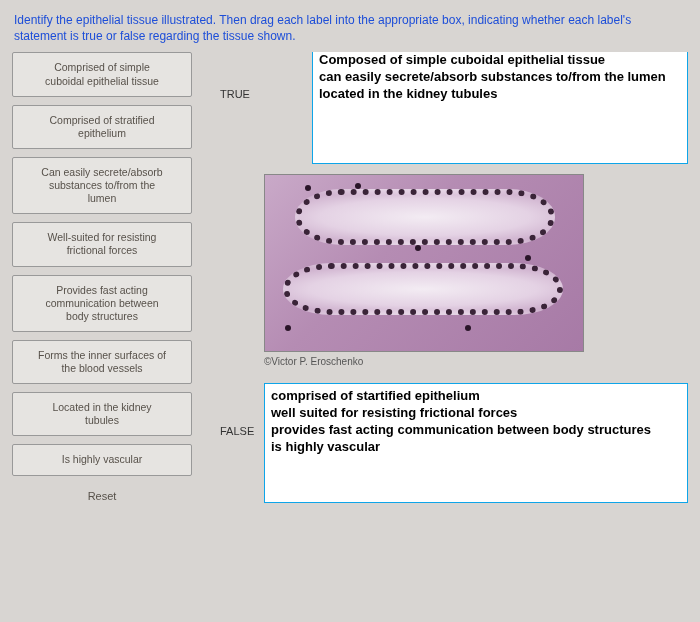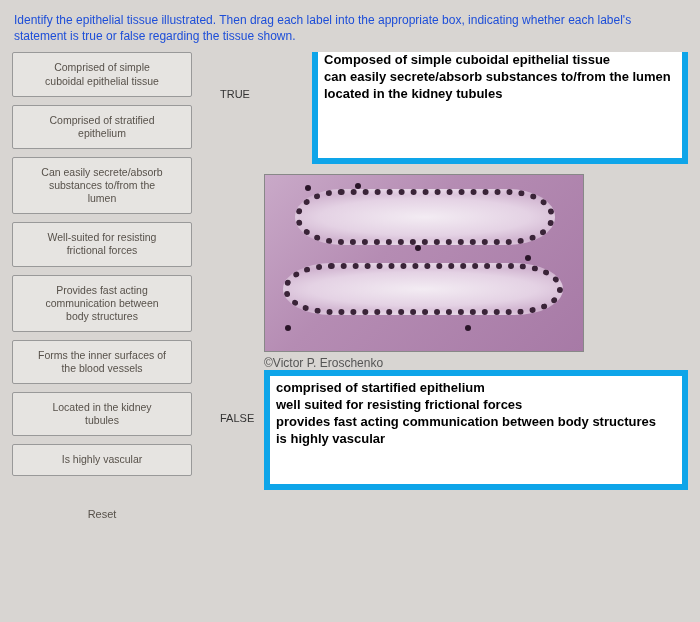--- a/index.html
+++ b/index.html
@@ -38,42 +38,42 @@
     border-radius: 2px;
     cursor: grab;
   }
   .reset-btn {
     border: none;
     background: none;
     text-align: center;
     width: 100%;
     color: #57514a;
     font-size: 11px;
-    margin-top: 24px;
+    margin-top: 6px;
   }
   .right-col {
     flex: 1;
     padding-left: 28px;
     position: relative;
   }
   .drop-row {
     display: flex;
     align-items: flex-start;
     margin-bottom: 10px;
   }
   .drop-label {
     width: 44px;
     flex-shrink: 0;
     font-size: 11px;
     color: #333;
     padding-top: 36px;
   }
   .drop-box {
     flex: 1;
-    border: 6px solid #0ea5e9;
+    border: 1px solid #0ea5e9;
     background: #fff;
     min-height: 90px;
     padding: 4px 6px;
     font-family: Arial, Helvetica, sans-serif;
     font-weight: bold;
     font-size: 13px;
     line-height: 1.3;
     color: #000;
   }
   .drop-box.true-box { min-height: 112px; border-top: none; padding-top: 0; margin-left: 48px; }
@@ -92,23 +92,23 @@
     background: radial-gradient(ellipse at center, #f3ecf3 0%, #e4d2e4 60%, #c9a9c8 100%);
     border: 6px dotted #3a2438;
     border-radius: 50% / 60%;
   }
   .t1 { left: 30px; top: 14px; width: 260px; height: 56px; border-radius: 60px/36px;}
   .t2 { left: 18px; top: 88px; width: 280px; height: 52px; border-radius: 60px/32px;}
   .nuclei {
     position:absolute; width:6px; height:6px; background:#2a1529; border-radius:50%;
   }
   .credit {
-    font-size: 12px;
+    font-size: 10px;
     color: #555;
-    margin: 0 0 0 44px;
+    margin: 0 0 16px 44px;
   }
   .drop-box.false-box { min-height: 120px; }
 </style>
 </head>
 <body>
 
 <div class="instructions">Identify the epithelial tissue illustrated. Then drag each label into the appropriate box, indicating whether each label's statement is true or false regarding the tissue shown.</div>
 
 <div class="work-area">
 

